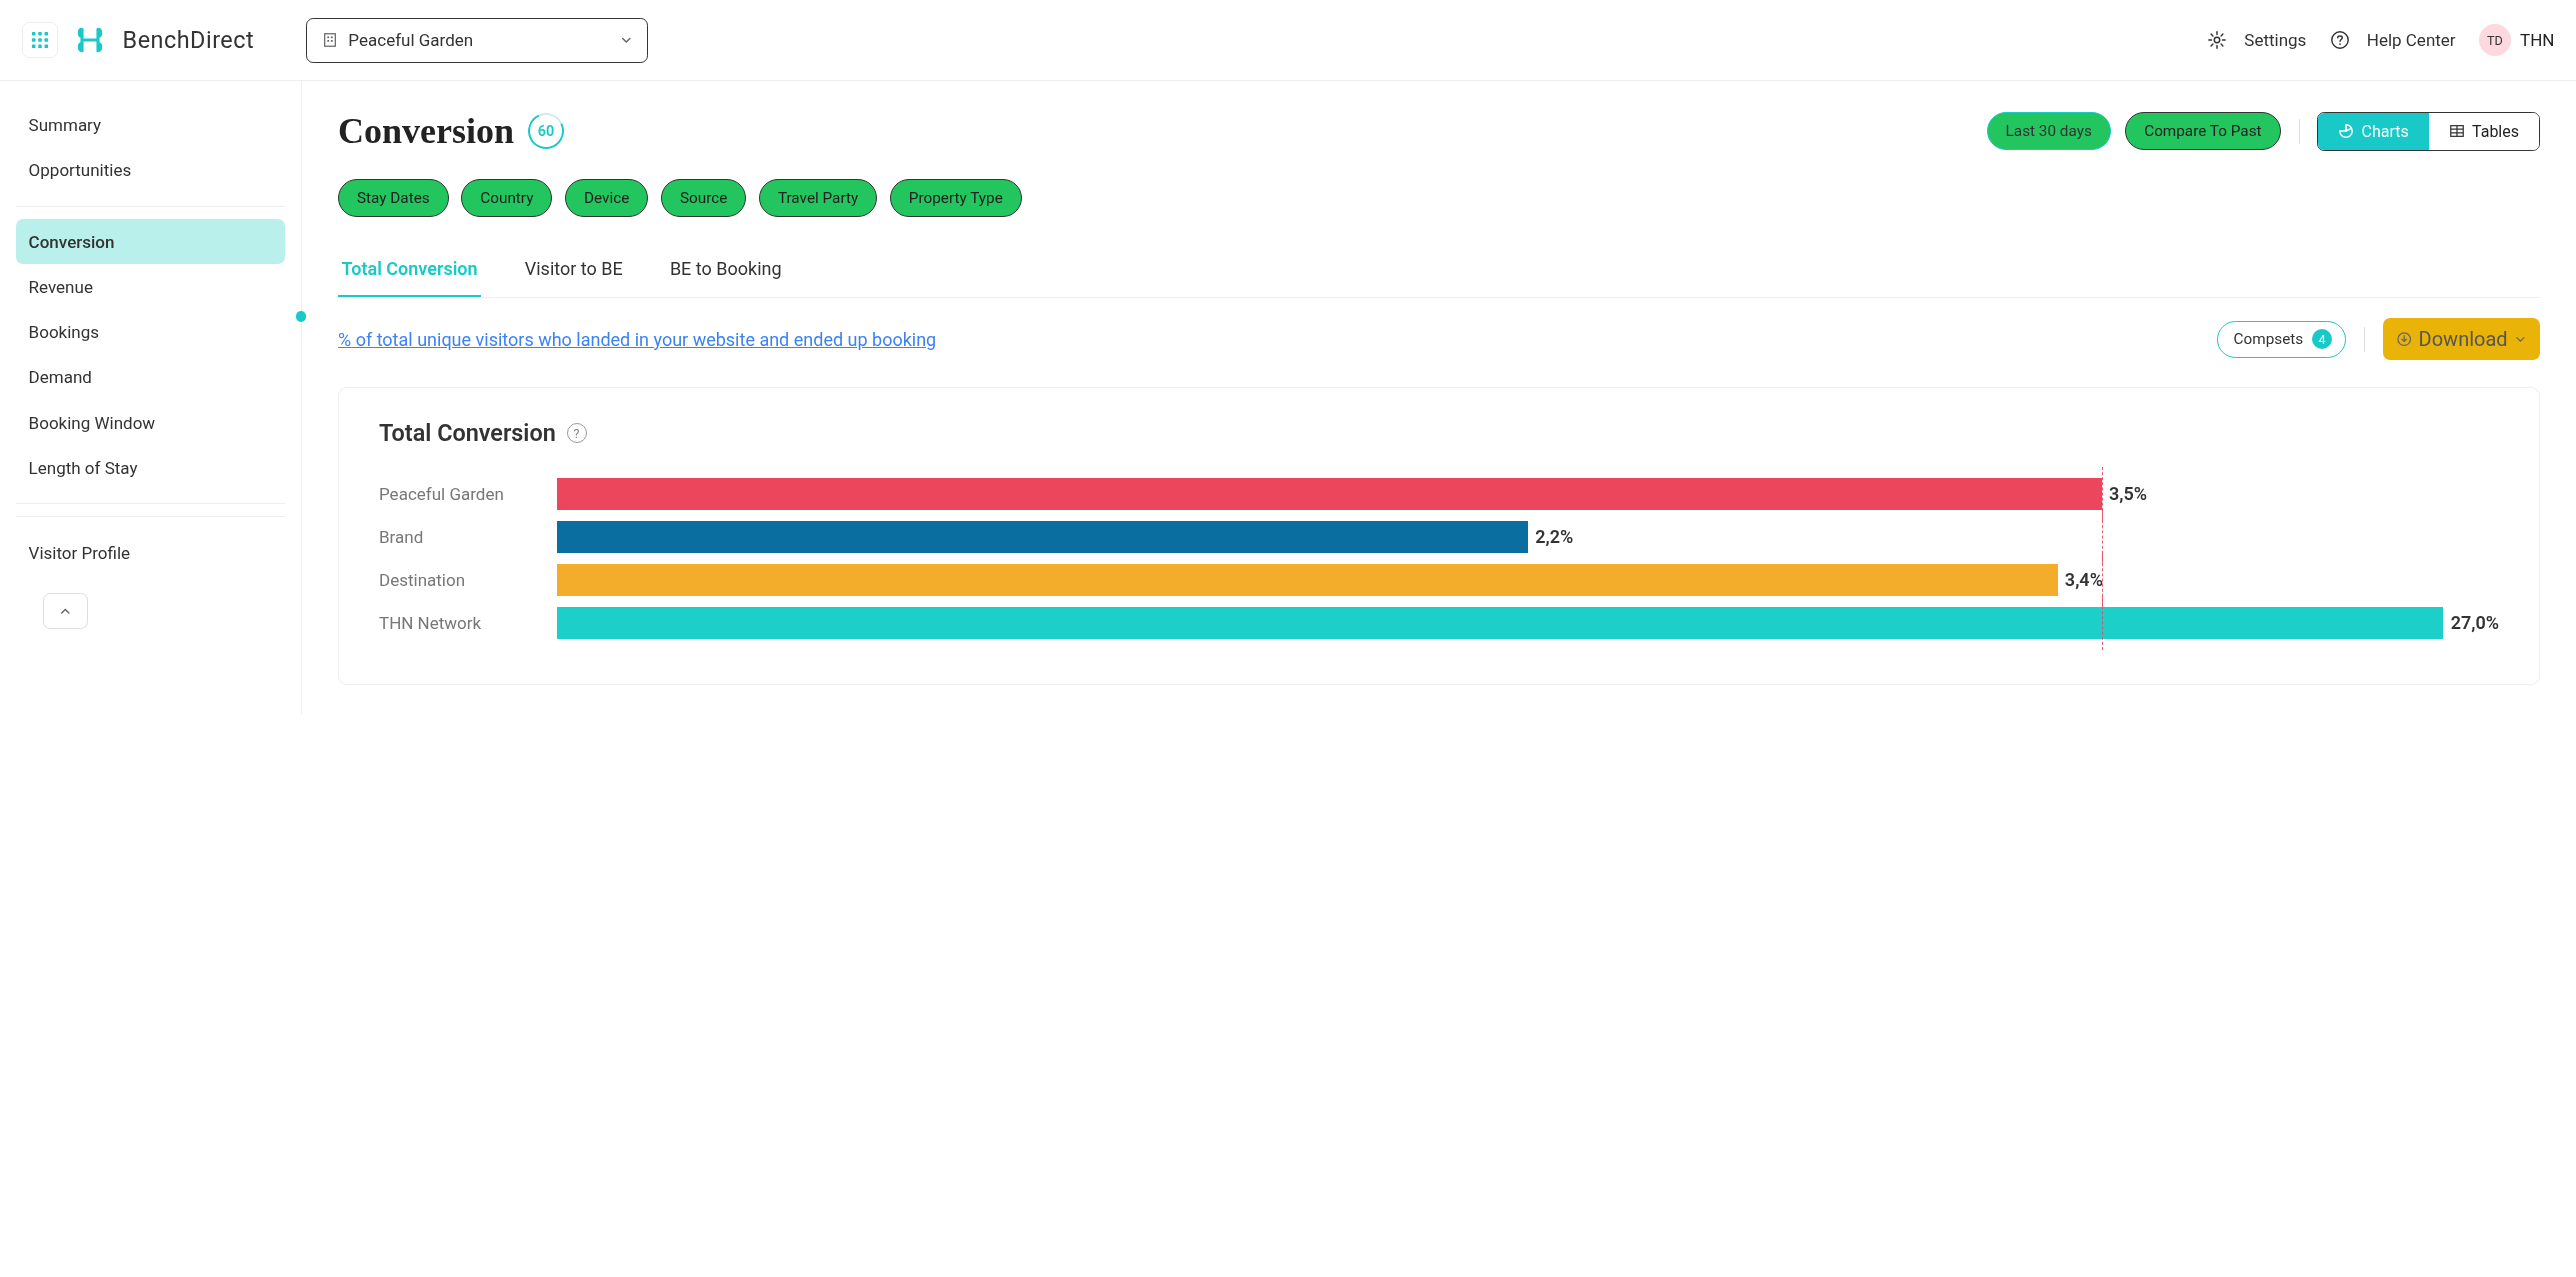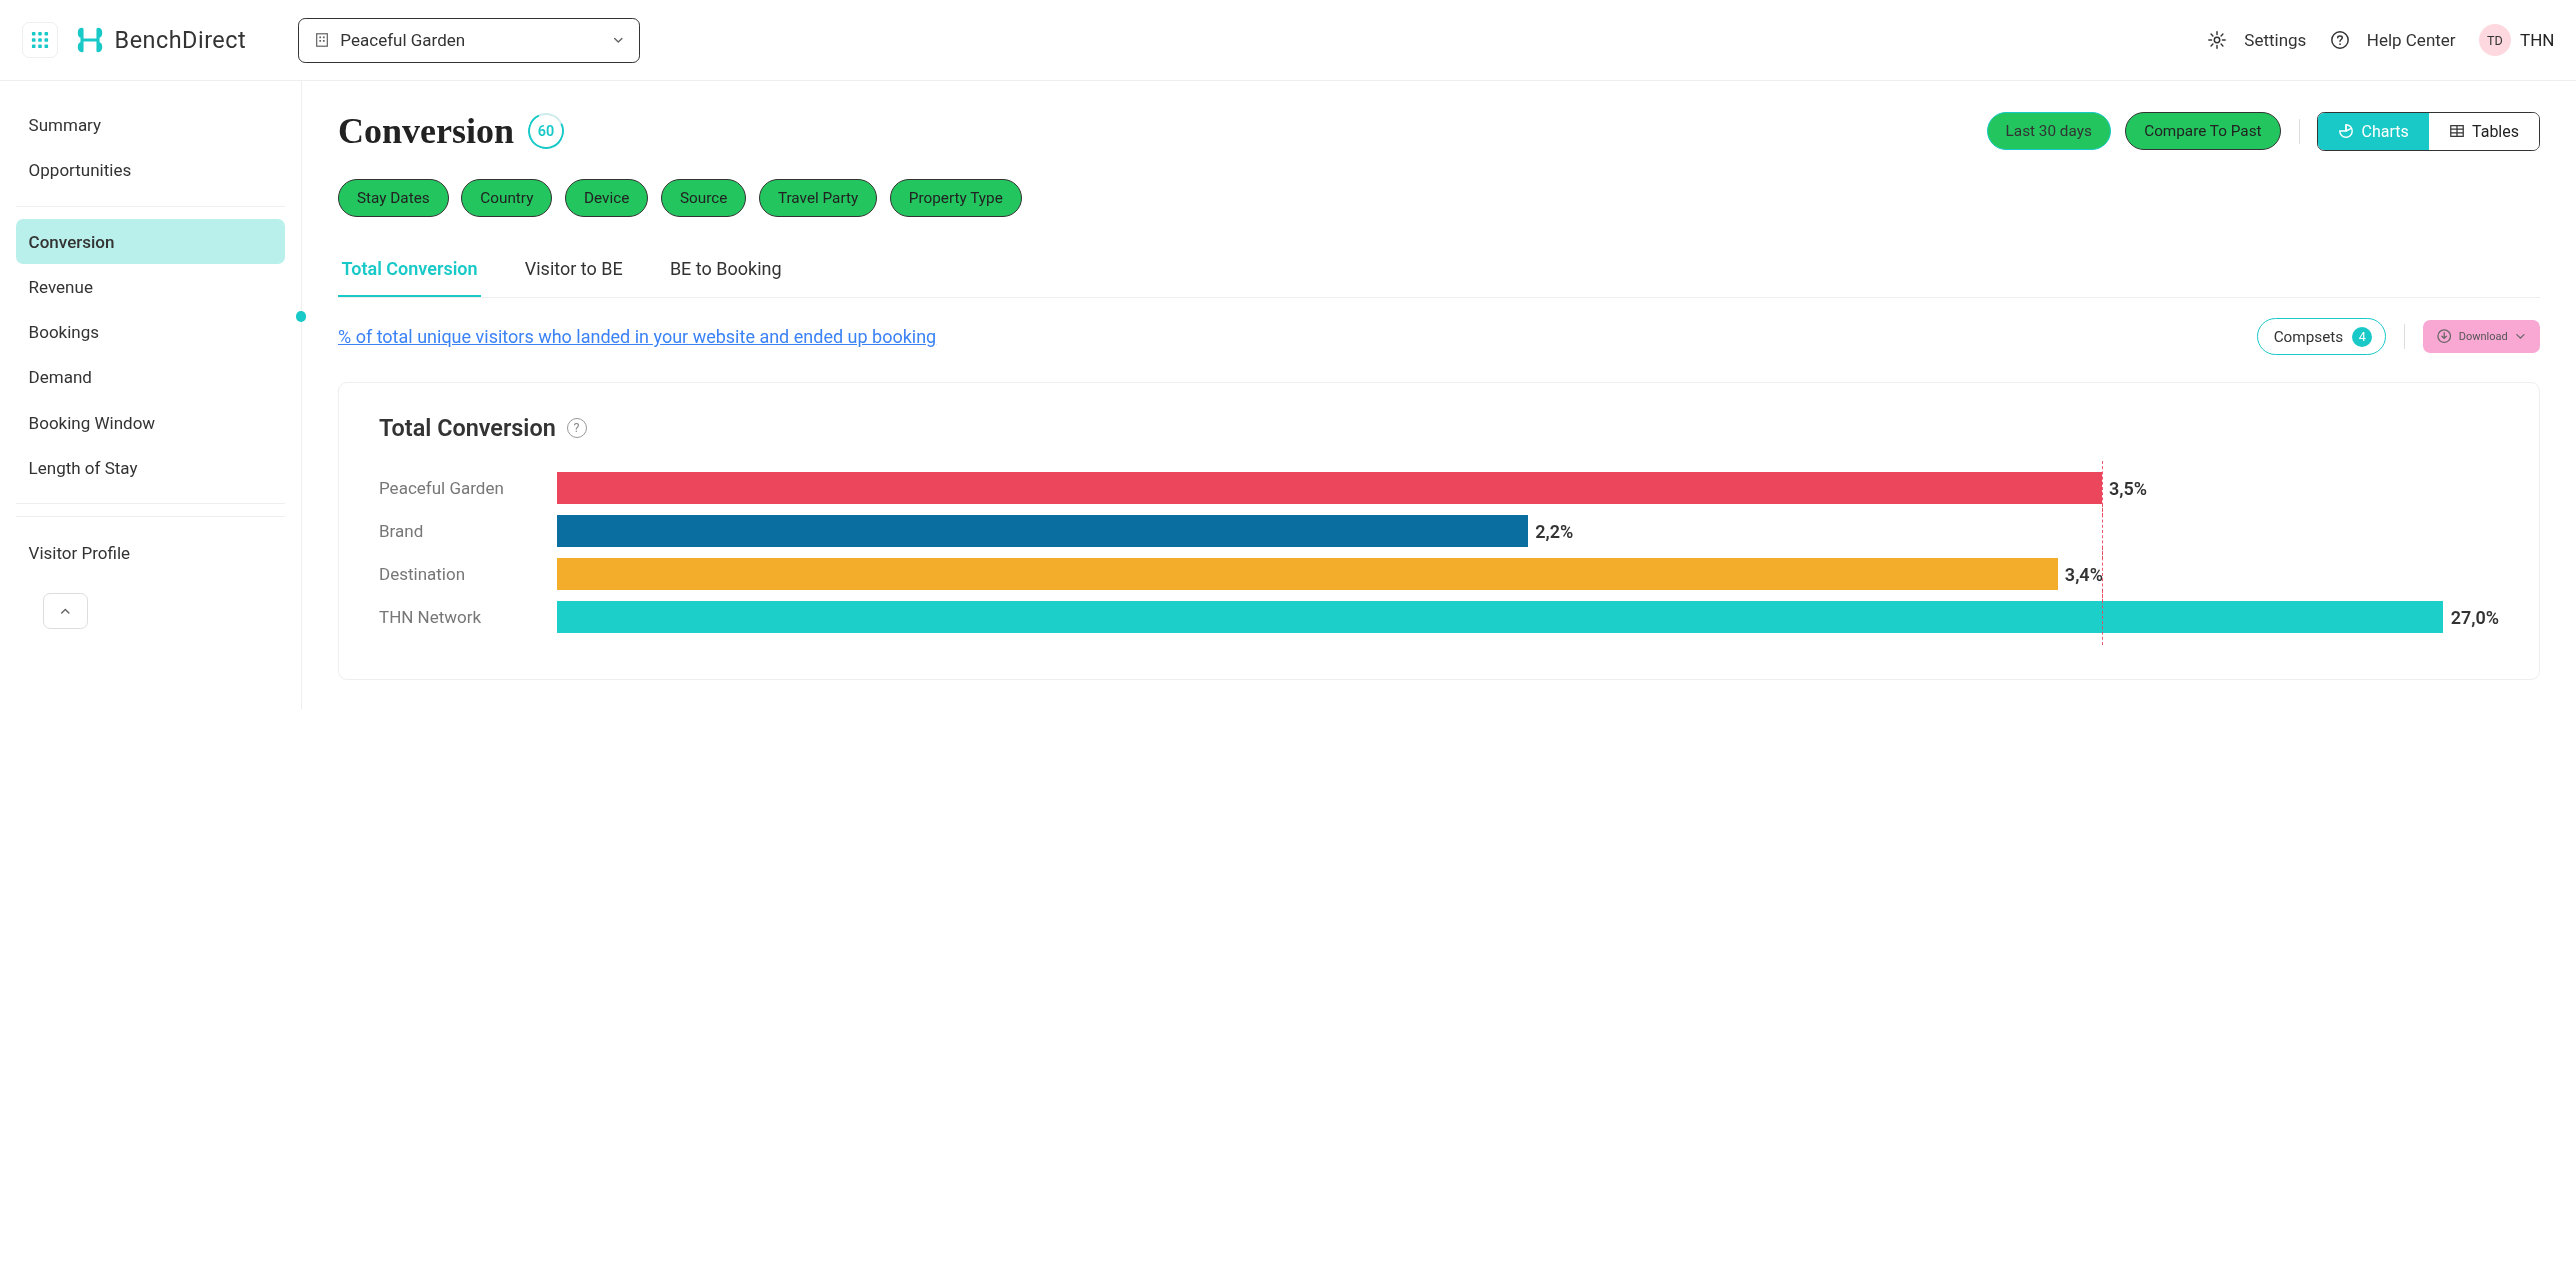--- a/index.html
+++ b/index.html
@@ -1,19 +1,19 @@
 <!DOCTYPE html>
 <html style="font-size:14.4px"><head>
 <meta charset="utf-8">
 <style>
 * { box-sizing: border-box; margin: 0; padding: 0; }
 body { font-family: -apple-system, BlinkMacSystemFont, "Segoe UI", Roboto, sans-serif; background: #fff; color: #222; }
 .topbar { display:flex; align-items:center; height:81px; padding:0 21.6px; border-bottom:0.9px solid #eee; gap:16px; }
 .apps-btn { width:36px; height:36px; border:0.9px solid #eee; border-radius:7.2px; display:flex; align-items:center; justify-content:center; color:#18c9c8; }
-.logo-wrap { display:flex; align-items:center; gap:9px; }
+.logo-wrap { display:flex; align-items:center; gap:17px; }
 .logo-icon { color:#18c9c8; font-size:31px; font-weight:bold; }
 .logo-text { font-size:23.4px; color:#333; letter-spacing:0.5px; }
 .prop-select { margin-left:36px; width:342px; height:45px; border:1.4px solid #333; border-radius:7.2px; display:flex; align-items:center; padding:0 14.4px; gap:10.8px; cursor:pointer; }
 .prop-select .label { flex:1; font-size:17px; color:#333; }
 .top-right { margin-left:auto; display:flex; align-items:center; gap:23.4px; }
 .top-link { display:flex; align-items:center; gap:17px; font-size:17px; color:#333; cursor:pointer; }
 .avatar { width:32px; height:32px; border-radius:50%; background:#fdd8de; color:#333; display:flex; align-items:center; justify-content:center; font-size:12.6px; }
 .user { display:flex; align-items:center; gap:9px; font-size:17px; }
 .layout { display:flex; }
 .sidebar { width:302px; border-right:0.9px solid #eee; padding:21.6px 0; position:relative; }
@@ -36,21 +36,21 @@
 .seg-btn.active { background:#18c9c8; color:#fff; }
 .vdiv { width:0.9px; height:25px; background:#ddd; margin:0 3.6px; }
 .filter-row { display:flex; gap:12.6px; margin-top:27px; flex-wrap:wrap; }
 .tabs { display:flex; gap:40px; border-bottom:0.9px solid #eee; margin-top:27px; }
 .tab { padding:14.4px 3.6px 16px; font-size:18px; color:#333; cursor:pointer; border-bottom:2.7px solid transparent; }
 .tab.active { color:#18c9c8; border-bottom-color:#18c9c8; font-weight:600; }
 .subrow { display:flex; align-items:center; margin-top:20px; gap:14.4px; }
 .subtext { font-size:18px; color:#3b82f6;text-decoration:underline; }
 .compsets-btn { margin-left:auto; border:1.4px solid #18c9c8; border-radius:900px; padding:7.2px 12.6px 7.2px 16px; display:flex; align-items:center; gap:9px; font-size:15.3px; color:#333; cursor:pointer; }
 .badge-count { background:#18c9c8; color:#fff; border-radius:900px; min-width:20px; height:20px; display:flex; align-items:center; justify-content:center; font-size:12.6px; padding:0 5.4px; }
-.download-btn { background:#f9a8d4; border-radius:7.2px; padding:9px 14.4px; display:flex; align-items:center; gap:7.2px; font-size:11px; color:#555; cursor:pointer; }
+.download-btn { background:#eab308; border-radius:7.2px; padding:9px 14.4px; display:flex; align-items:center; gap:7.2px; font-size:20px; color:#555; cursor:pointer; }
 .card { border:0.9px solid #eee; border-radius:9px; padding:31px 40px 40px; margin-top:27px; }
 .card-title-row { display:flex; align-items:center; gap:10.8px; margin-bottom:25px; }
 .card-title { font-size:23.4px; font-weight:600; color:#333; }
 .help-icon { width:20px; height:20px; border:1.4px solid #999; border-radius:50%; display:flex; align-items:center; justify-content:center; font-size:12.6px; color:#888; }
 .chart { position:relative; }
 .chart-row { display:flex; align-items:center; height:43px; gap:7.2px; }
 .chart-label { width:171px; font-size:17px; color:#777; }
 .chart-track { flex:1; height:44px; display:flex; align-items:center; position:relative; }
 .chart-bar { height:32px; }
 .chart-val { font-size:18px; font-weight:600; color:#333; margin-left:7.2px; white-space:nowrap; }

